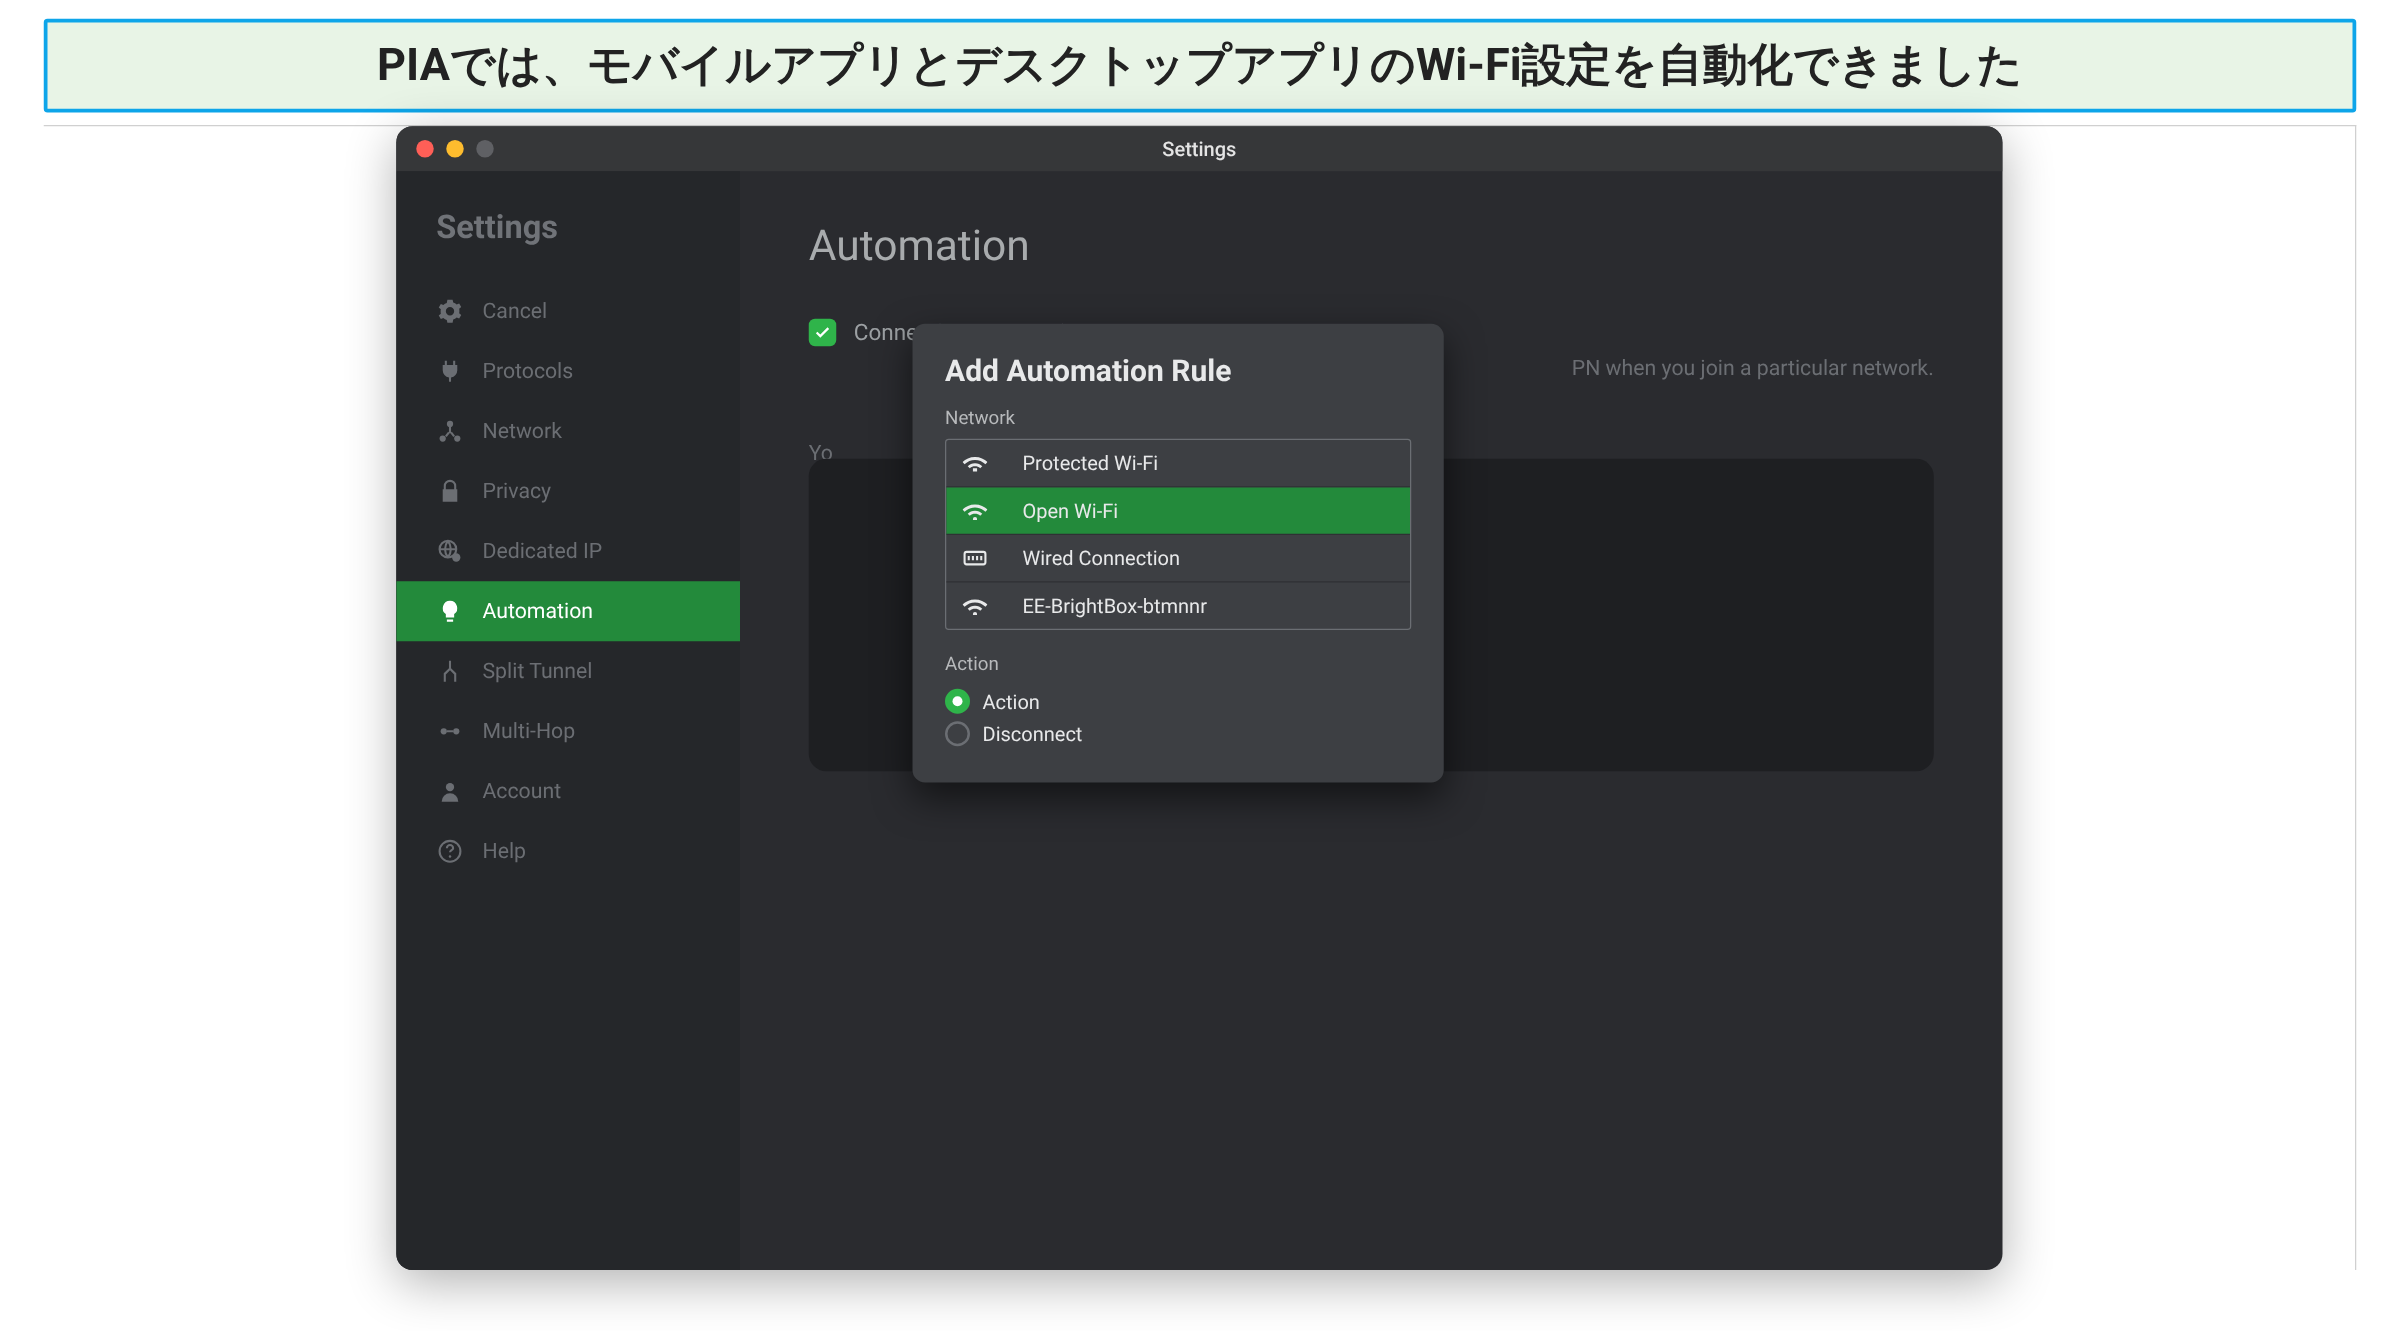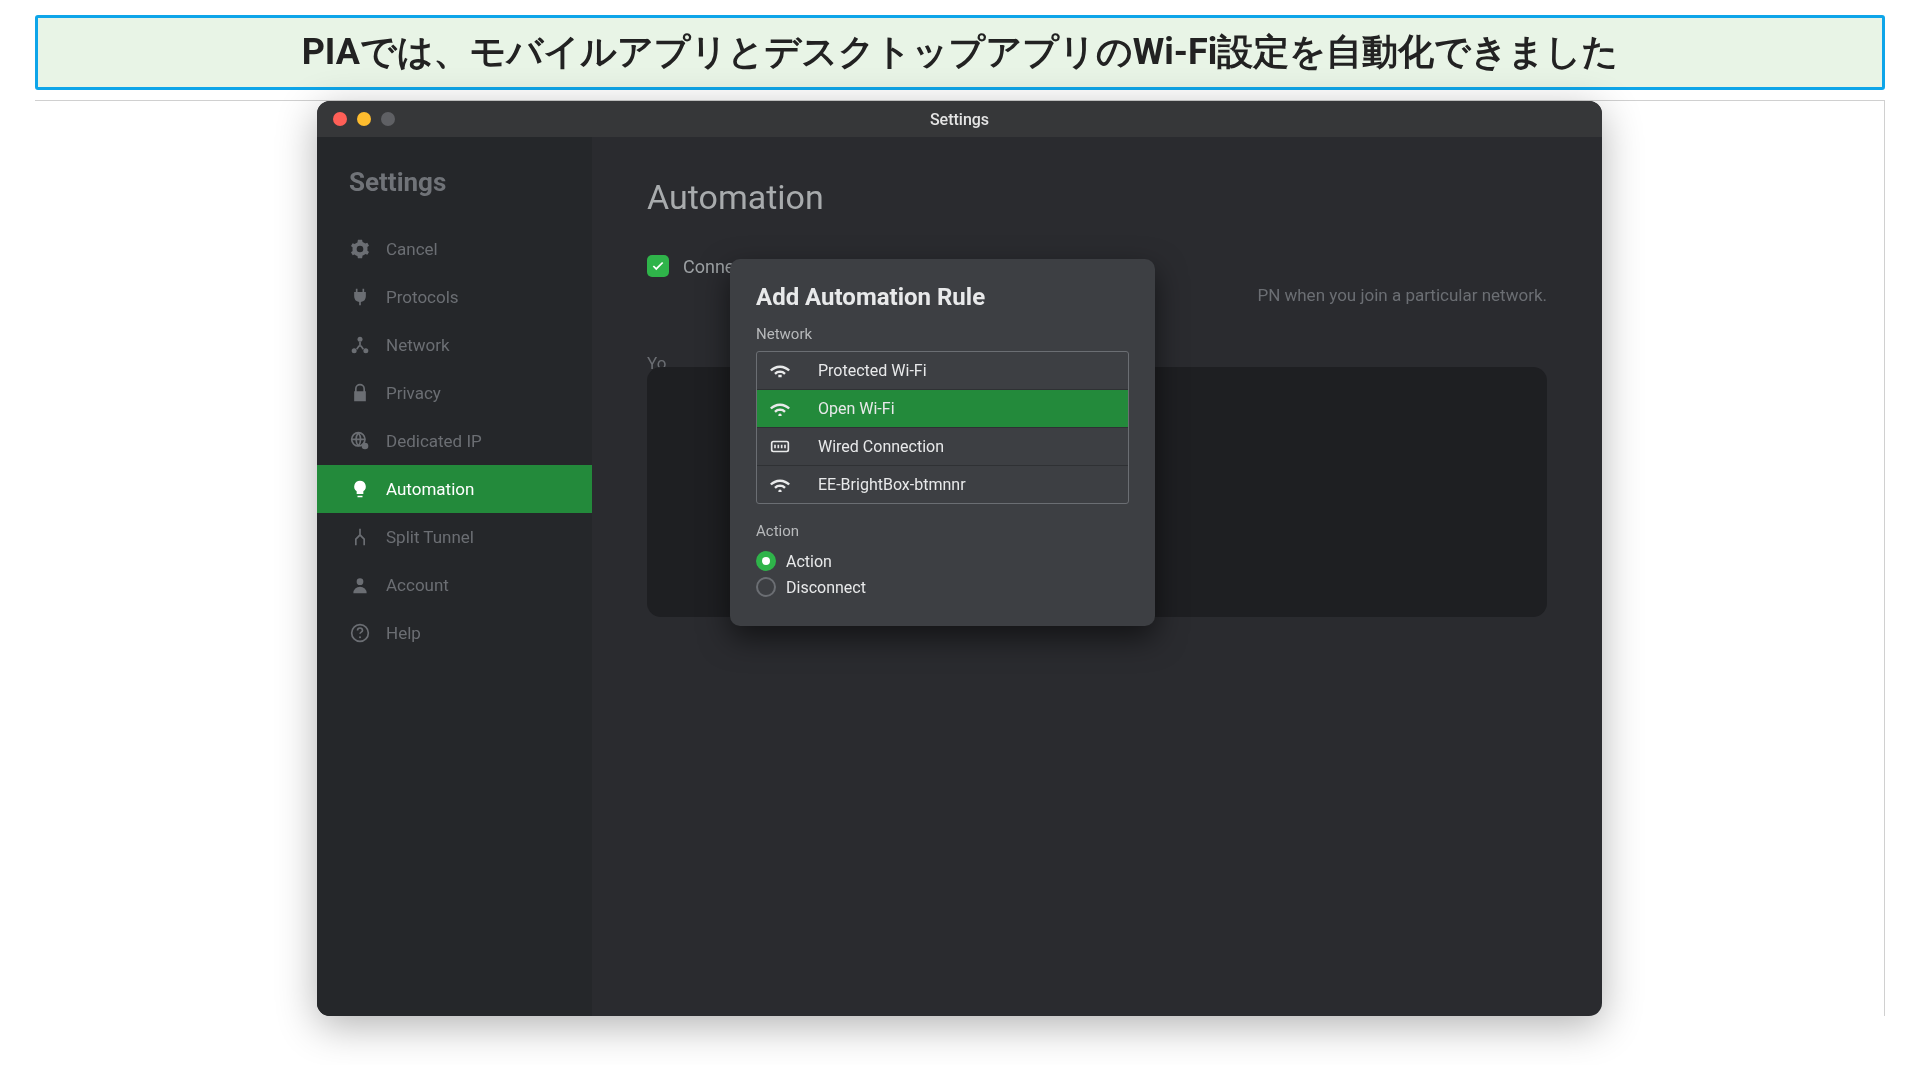--- a/index.html
+++ b/index.html
@@ -330,20 +330,30 @@
             </span>
         <span>Automation</span>
       </div>
       <div class="sidebar-item">
         <span class="icon">
               <svg viewBox="0 0 24 24">
                 <path d="M11 2h2v7l5 5v8h-2v-7l-4-4-4 4v7H6v-8l5-5z"></path>
               </svg>
             </span>
         <span>Split Tunnel</span>
+      </div>
+      <div class="sidebar-item">
+        <span class="icon">
+              <svg viewBox="0 0 24 24">
+                <circle cx="6" cy="12" r="3"></circle>
+                <circle cx="18" cy="12" r="3"></circle>
+                <path d="M9 12h6" stroke="currentColor" stroke-width="2"></path>
+              </svg>
+            </span>
+        <span>Multi-Hop</span>
       </div>
       <div class="sidebar-item">
         <span class="icon">
               <svg viewBox="0 0 24 24">
                 <circle cx="12" cy="8" r="4"></circle>
                 <path d="M4 22a8 8 0 0116 0z"></path>
               </svg>
             </span>
         <span>Account</span>
       </div>

